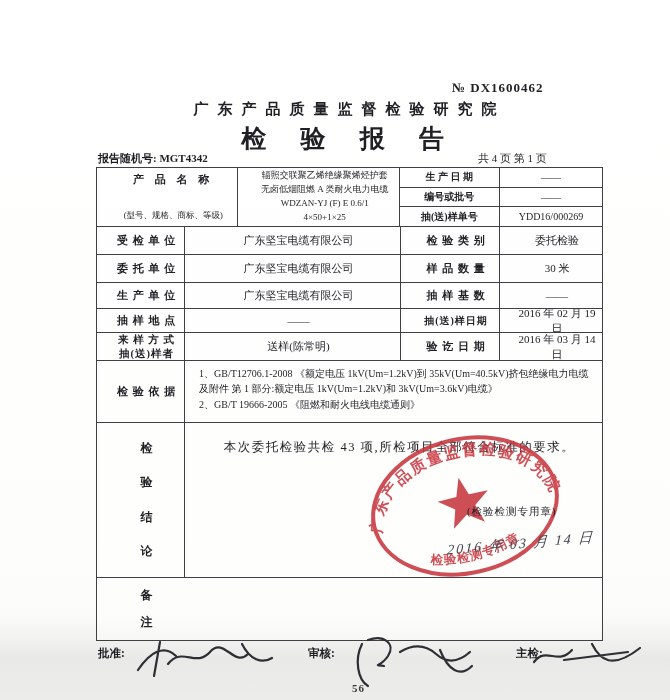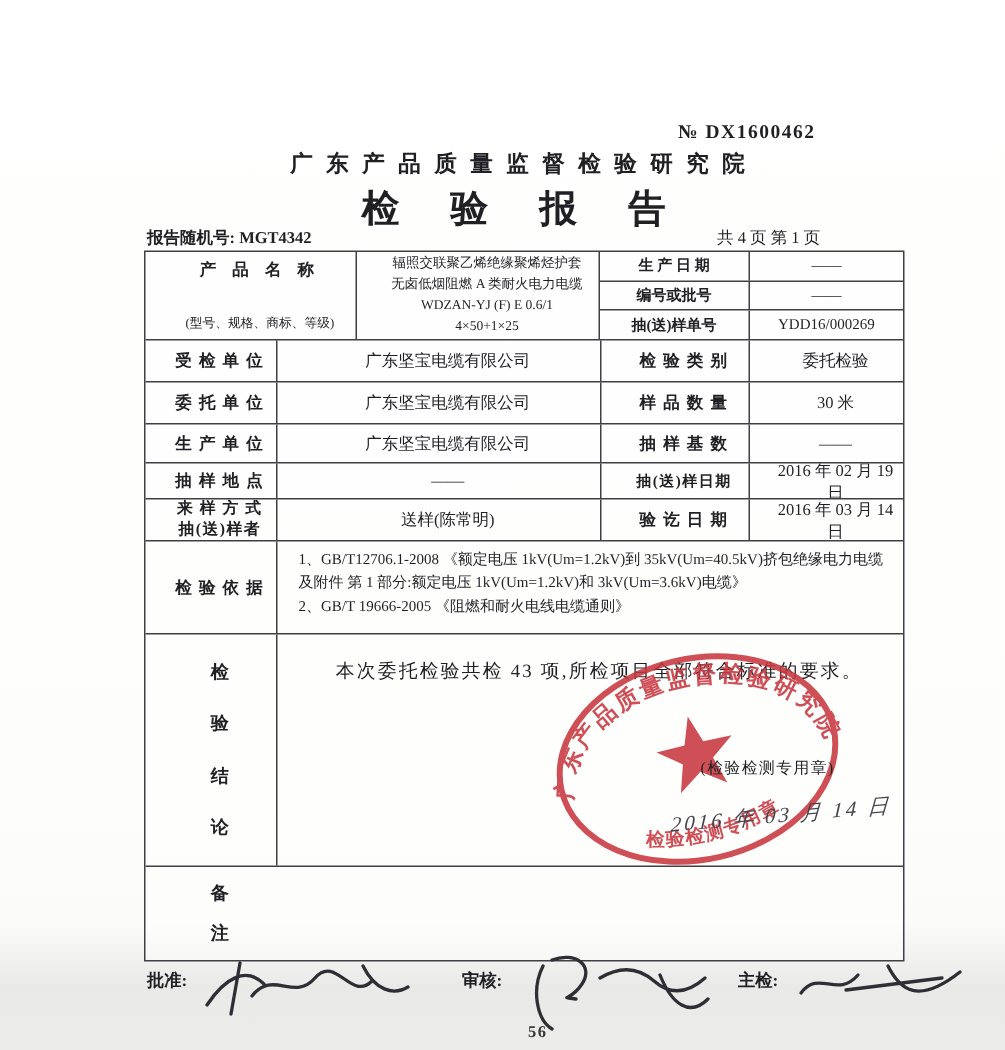--- a/index.html
+++ b/index.html
@@ -193,18 +193,18 @@
 <div class="abs sign-label" style="left:98px; top:646px;">批准:</div>
 <svg class="sig-scribble" style="left:130px; top:634px;" width="150" height="48" viewBox="0 0 150 48">
   <path d="M8,36 C20,18 34,10 46,22 M30,8 L24,42 M38,30 C52,12 66,34 80,18 S104,34 118,20 M112,10 C120,26 132,30 142,24" fill="none" stroke="#2e2e34" stroke-width="2.2" stroke-linecap="round"></path>
 </svg>
 
 <div class="abs sign-label" style="left:308px; top:646px;">审核:</div>
 <svg class="sig-scribble" style="left:344px; top:630px;" width="140" height="64" viewBox="0 0 140 64">
   <path d="M18,14 C10,30 14,50 24,56 M24,10 C40,4 52,14 44,26 S28,34 40,36 M56,22 Q76,10 92,24 T126,22 M96,20 C104,40 116,48 128,36" fill="none" stroke="#2e2e34" stroke-width="2.2" stroke-linecap="round"></path>
 </svg>
 
-<div class="abs sign-label" style="left:492px; top:646px;">主检:</div>
+<div class="abs sign-label" style="left:516px; top:646px;">主检:</div>
 <svg class="sig-scribble" style="left:528px; top:636px;" width="120" height="42" viewBox="0 0 120 42">
   <path d="M6,26 C18,10 30,30 44,14 M36,24 L100,16 M64,8 C72,24 84,34 112,12" fill="none" stroke="#2e2e34" stroke-width="2.2" stroke-linecap="round"></path>
 </svg>
 
 <div class="abs footer-page">56</div>
 
 </body></html>

